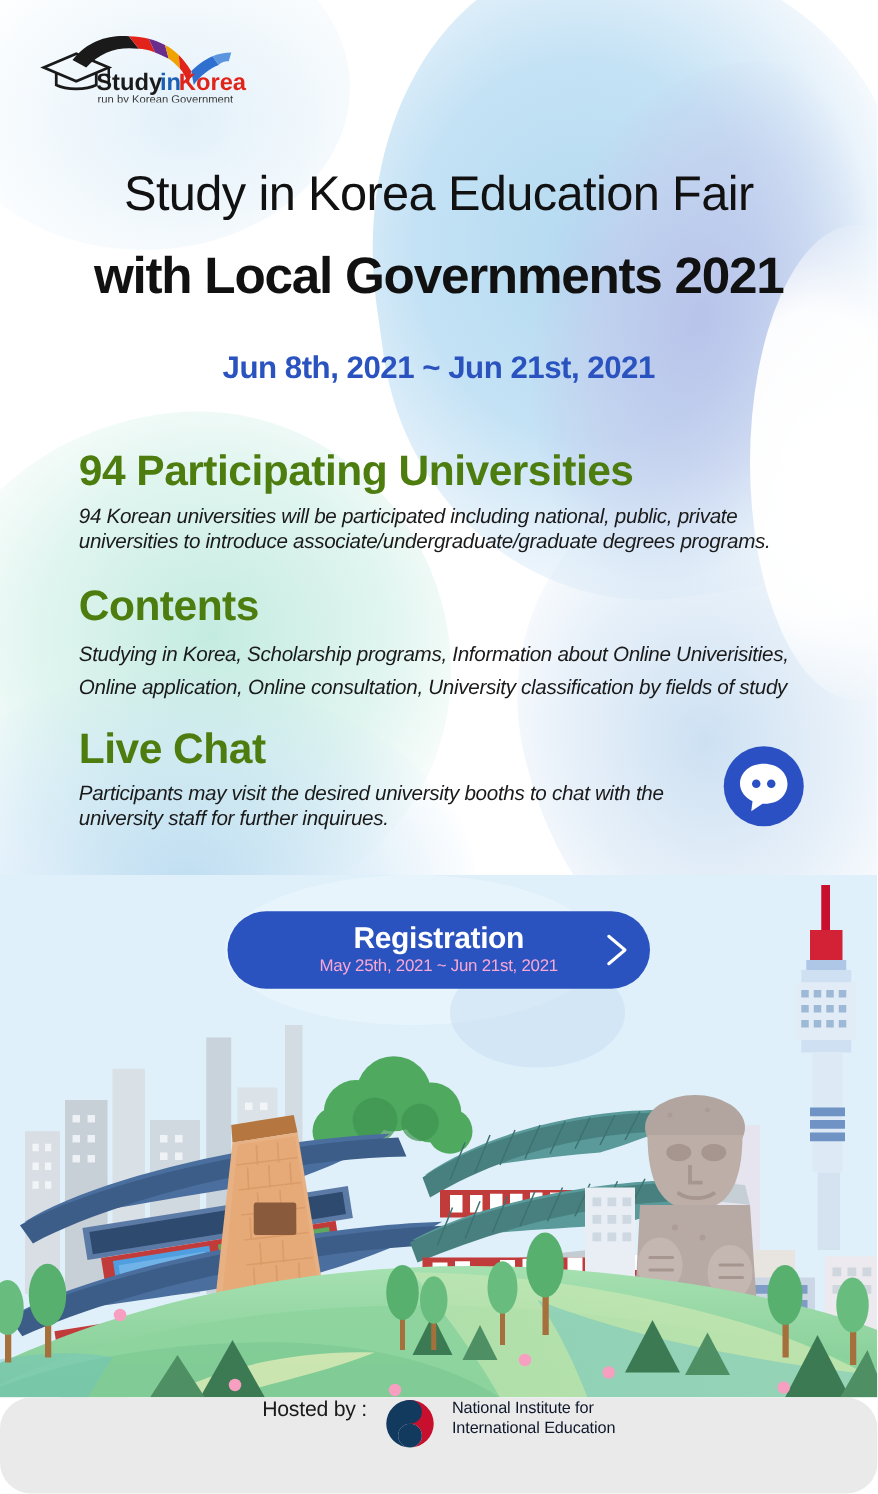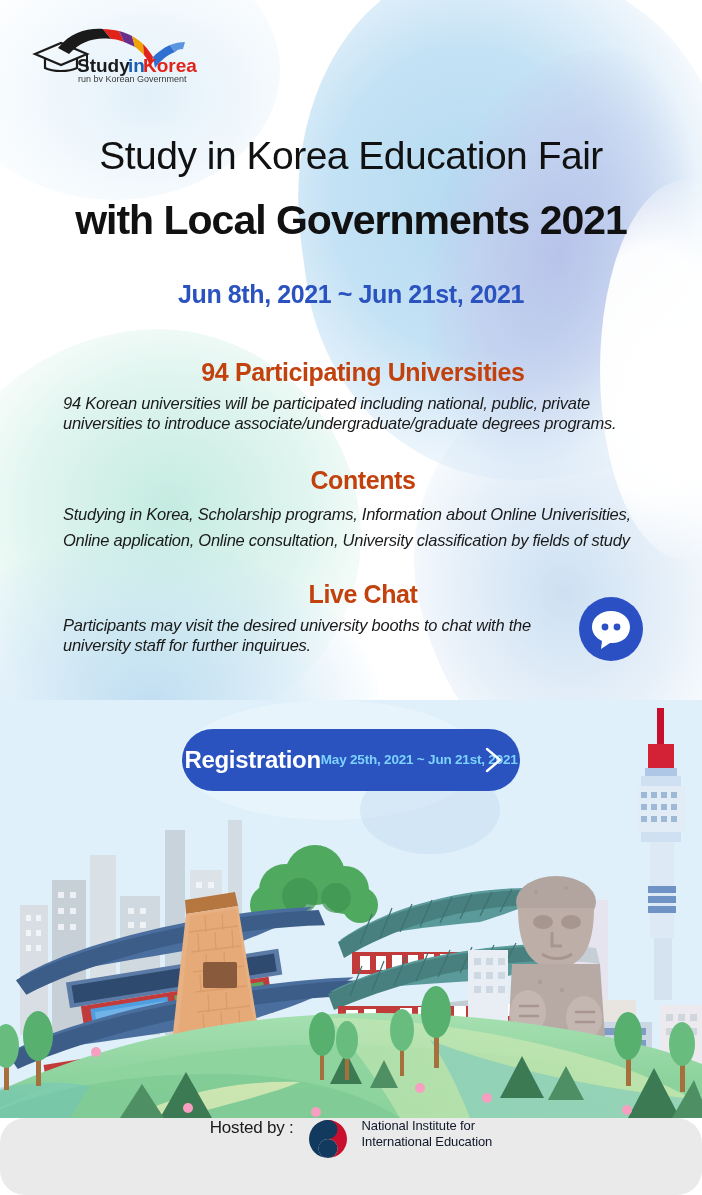--- a/index.html
+++ b/index.html
@@ -76,41 +76,41 @@
   }
   .title .l2{font-weight:700;letter-spacing:-1px;font-size:41px;}
   .dates{
     position:absolute;left:0;top:280px;width:702px;text-align:center;
     font-size:25px;font-weight:700;color:#2a53c0;letter-spacing:-.4px;
   }
 
   
   .sec{position:absolute;left:63px;width:600px;}
   .sec h2{
-    margin:0 0 6px 0;font-size:25px;font-weight:700;color:#c2410c;letter-spacing:-.4px;text-align:center;
+    margin:0 0 6px 0;font-size:34px;font-weight:700;color:#4d7c0f;letter-spacing:-.4px;
   }
   .sec p{
     margin:0;font-size:16.5px;line-height:20px;color:#1a1a1a;letter-spacing:-.25px;font-style:italic;
   }
   #sec-universities{top:358px;}
   #sec-contents{top:466px;}
   #sec-contents p{line-height:26px;}
   #sec-livechat{top:580px;}
 
   .chat-icon{position:absolute;left:578px;top:596px;width:66px;height:66px;}
 
   
   .reg-btn{
     position:absolute;left:182px;top:729px;width:338px;height:62px;
     background:#2a53c0;border-radius:31px;border:none;cursor:pointer;
-    display:flex;flex-direction:row;align-items:center;justify-content:center;
+    display:flex;flex-direction:column;align-items:center;justify-content:center;
     padding:0;
   }
   .reg-btn .rt{color:#fff;font-size:24px;font-weight:700;letter-spacing:-.3px;line-height:26px;}
-  .reg-btn .rd{color:#7dd3fc;font-size:13.5px;font-weight:700;letter-spacing:-.2px;line-height:18px;}
+  .reg-btn .rd{color:#f9a8d4;font-size:13.5px;font-weight:400;letter-spacing:-.2px;line-height:18px;}
   .reg-chev{position:absolute;left:481px;top:745px;width:26px;height:30px;}
 
   
   .illo{position:absolute;left:0;top:700px;width:702px;height:418px;overflow:hidden;}
 
   
   .footer{
     position:absolute;left:0;top:1118px;width:702px;height:77px;background:#eaeaea;
     display:flex;justify-content:center;gap:13px;border-radius:25px;
   }

